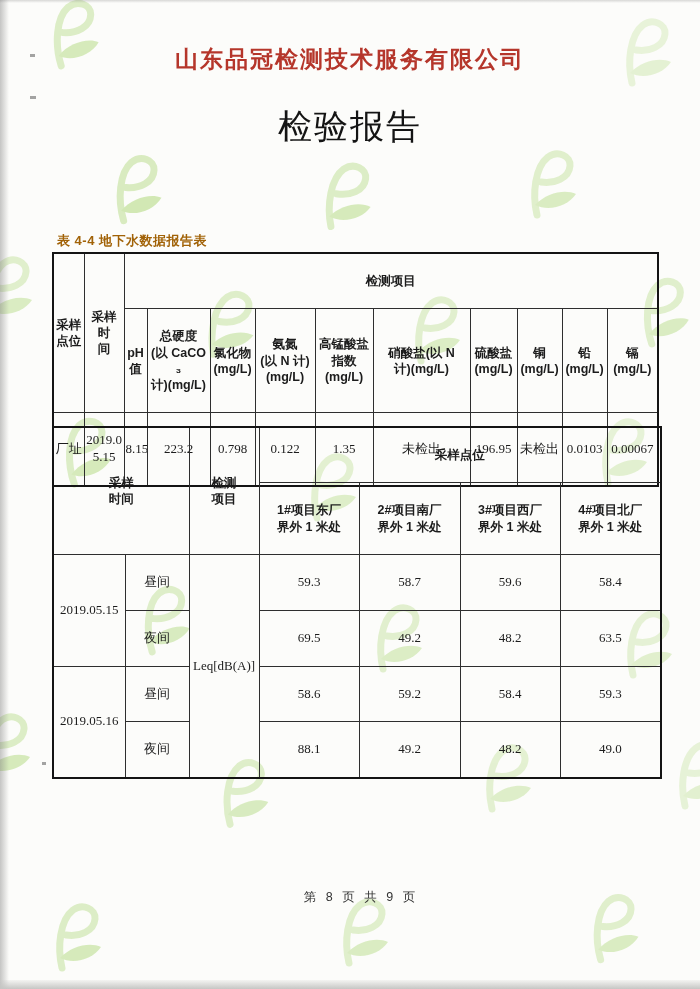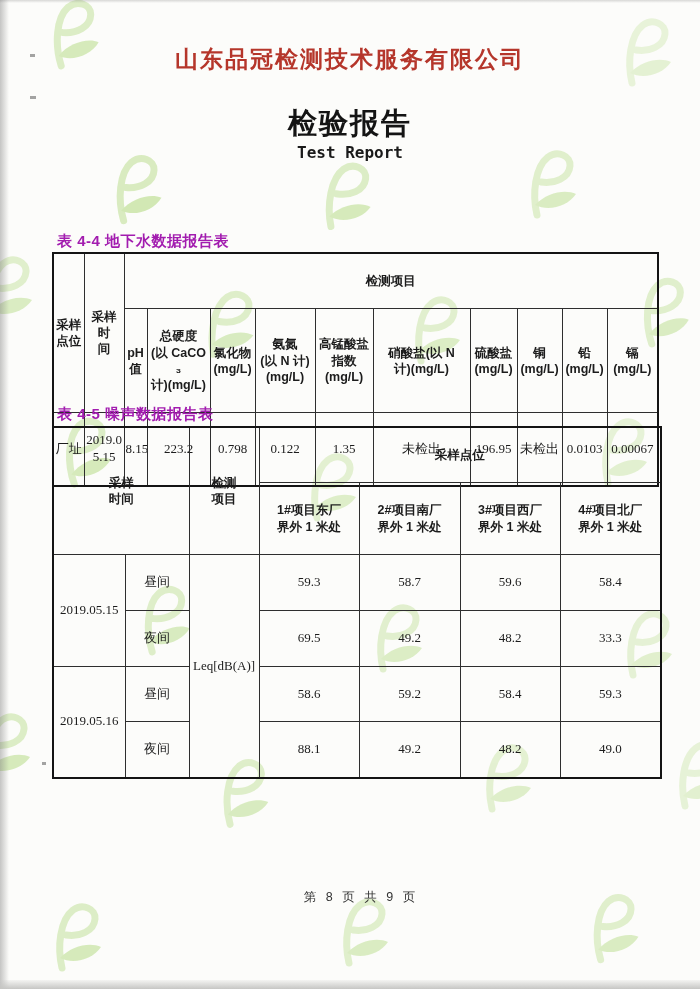--- a/index.html
+++ b/index.html
@@ -25,32 +25,32 @@
     color:#b5362b;font-size:23px;font-weight:bold;letter-spacing:2px;
     font-family:"Liberation Sans",sans-serif;
   }
   .company-en{
     position:absolute;top:79px;left:0;width:700px;text-align:center;
     color:#b5362b;font-size:13px;font-weight:bold;
     font-family:"Liberation Serif",serif;
   }
   .report-title-cn{
     position:absolute;top:104px;left:0;width:700px;text-align:center;
-    color:#141414;font-size:29px;font-weight:bold;letter-spacing:2px;
+    color:#141414;font-size:34px;font-weight:normal;letter-spacing:2px;
     font-family:"Liberation Sans",sans-serif;
   }
   .report-title-en{
     position:absolute;top:143px;left:0;width:700px;text-align:center;
     color:#1a1a1a;font-size:16px;font-weight:bold;
     font-family:"DejaVu Sans Mono",monospace;
   }
   
   .tbl-caption{
-    position:absolute;left:57px;font-size:15px;font-weight:bold;
-    font-family:"Liberation Sans",sans-serif;color:#a21caf;letter-spacing:.5px;
+    position:absolute;left:57px;font-size:13px;font-weight:bold;
+    font-family:"Liberation Sans",sans-serif;color:#a16207;letter-spacing:.5px;
   }
   .cap1{top:232px;} .cap2{top:405px;}
   
   table{border-collapse:collapse;table-layout:fixed;position:absolute;
     background:transparent;}
   .t1{left:52px;top:252px;width:605px;}
   .t2{left:52px;top:426px;width:608px;border-bottom:3px solid #141414;}
   th,td{
     border:1px solid #2e2e2e;text-align:center;vertical-align:middle;
     padding:19px 1px;overflow:hidden;
@@ -103,21 +103,20 @@
     <use href="#wm" transform="translate(698,775)" opacity="0.30"></use>
     <use href="#wm" transform="translate(75,937)" opacity="0.45"></use>
     <use href="#wm" transform="translate(362,932)" opacity="0.40"></use>
     <use href="#wm" transform="translate(612,928) rotate(-3)" opacity="0.40"></use>
   </svg>
 
   <div class="content">
 
     <div class="company-cn">山东品冠检测技术服务有限公司</div>
     <div class="report-title-cn">检验报告</div>
-    <div class="report-title-en">Test Report</div>
 
     <div class="tbl-caption cap1">表 4-4 地下水数据报告表</div>
     <table class="t1">
       <colgroup>
         <col style="width:31px">
           <col style="width:40px">
           <col style="width:23px">
         <col style="width:63px">
           <col style="width:45px">
           <col style="width:60px">
@@ -171,21 +170,20 @@
         <td>1.35</td>
         <td>未检出</td>
         <td>196.95</td>
         <td>未检出</td>
         <td>0.0103</td>
         <td>0.00067</td>
       </tr>
     </tbody>
       </table>
 
-    <div class="tbl-caption cap2">表 4-5 噪声数据报告表</div>
     <table class="t2">
       <colgroup>
         <col style="width:72px">
           <col style="width:64px">
           <col style="width:70px">
         <col style="width:100px">
           <col style="width:101px">
           <col style="width:100px">
           <col style="width:101px">
       </colgroup>
@@ -214,21 +212,21 @@
         <td>59.3</td>
         <td>58.7</td>
         <td>59.6</td>
         <td>58.4</td>
       </tr>
       <tr class="rc2">
         <td>夜间</td>
         <td>69.5</td>
         <td>49.2</td>
         <td>48.2</td>
-        <td>33.3</td>
+        <td>63.5</td>
       </tr>
       <tr class="rc3">
         <td rowspan="2">2019.05.16</td>
         <td>昼间</td>
         <td>58.6</td>
         <td>59.2</td>
         <td>58.4</td>
         <td>59.3</td>
       </tr>
       <tr class="rc4">

